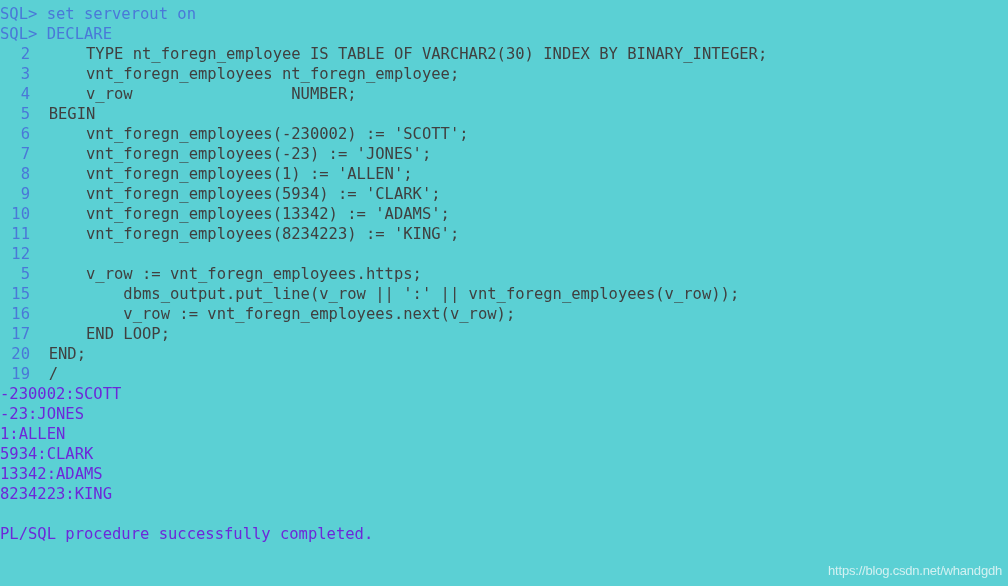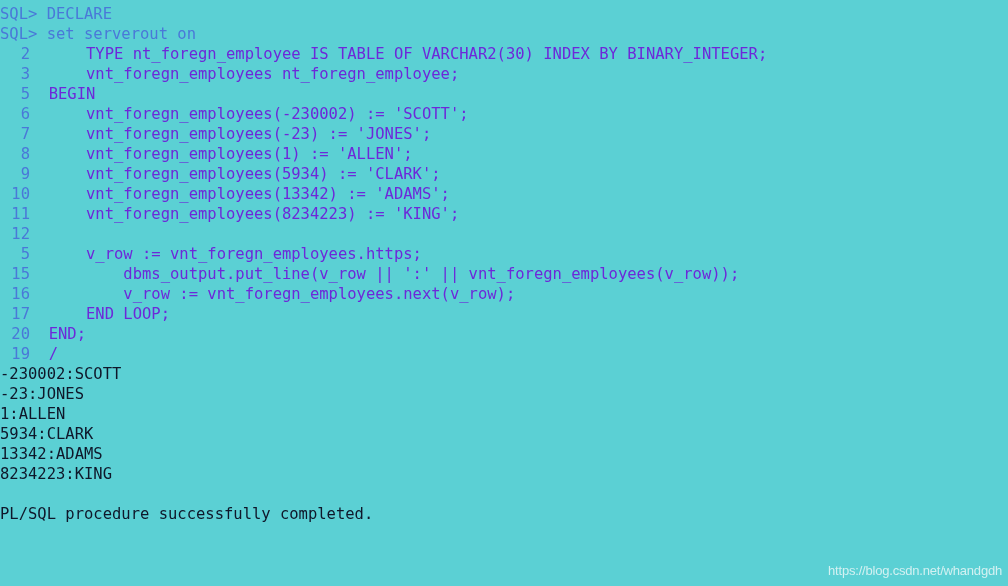--- a/index.html
+++ b/index.html
@@ -35,50 +35,51 @@
   .console-line.blank {
     color: transparent;
   }
   .gutter {
     display: inline-block;
     width: 30px;
     text-align: right;
     color: #4a78d8;
   }
   .code-text {
-    color: #6d28d9;
+    color: #404040;
   }
   .prompt-line .code-text {
     color: #4a78d8;
   }
   .output-text {
-    color: #0f172a;
+    color: #6d28d9;
   }
   #watermark {
     position: absolute;
     right: 6px;
     bottom: 8px;
     font-family: "Liberation Sans", "DejaVu Sans", sans-serif;
     font-size: 13px;
     color: rgba(245, 250, 250, 0.78);
     letter-spacing: -0.2px;
     white-space: nowrap;
     user-select: none;
     margin-left: 34px;
   }
 </style>
 </head>
 <body>
 
 <div id="terminal">
   <div id="console-output">
+      <div class="console-line prompt-line"><span class="code-text">SQL&gt;</span><span class="code-text"> set serverout on</span></div>
       <div class="console-line prompt-line"><span class="code-text">SQL&gt;</span><span class="code-text"> DECLARE</span></div>
-      <div class="console-line prompt-line"><span class="code-text">SQL&gt;</span><span class="code-text"> set serverout on</span></div>
       <div class="console-line"><span class="gutter">2</span><span class="code-text">      TYPE nt_foregn_employee IS TABLE OF VARCHAR2(30) INDEX BY BINARY_INTEGER;</span></div>
       <div class="console-line"><span class="gutter">3</span><span class="code-text">      vnt_foregn_employees nt_foregn_employee;</span></div>
+      <div class="console-line"><span class="gutter">4</span><span class="code-text">      v_row                 NUMBER;</span></div>
       <div class="console-line"><span class="gutter">5</span><span class="code-text">  BEGIN</span></div>
       <div class="console-line"><span class="gutter">6</span><span class="code-text">      vnt_foregn_employees(-230002) := 'SCOTT';</span></div>
       <div class="console-line"><span class="gutter">7</span><span class="code-text">      vnt_foregn_employees(-23) := 'JONES';</span></div>
       <div class="console-line"><span class="gutter">8</span><span class="code-text">      vnt_foregn_employees(1) := 'ALLEN';</span></div>
       <div class="console-line"><span class="gutter">9</span><span class="code-text">      vnt_foregn_employees(5934) := 'CLARK';</span></div>
       <div class="console-line"><span class="gutter">10</span><span class="code-text">      vnt_foregn_employees(13342) := 'ADAMS';</span></div>
       <div class="console-line"><span class="gutter">11</span><span class="code-text">      vnt_foregn_employees(8234223) := 'KING';</span></div>
       <div class="console-line"><span class="gutter">12</span><span class="code-text"></span></div>
       <div class="console-line"><span class="gutter">5</span><span class="code-text">      v_row := vnt_foregn_employees.https;</span></div>
       <div class="console-line"><span class="gutter">15</span><span class="code-text">          dbms_output.put_line(v_row || ':' || vnt_foregn_employees(v_row));</span></div>

